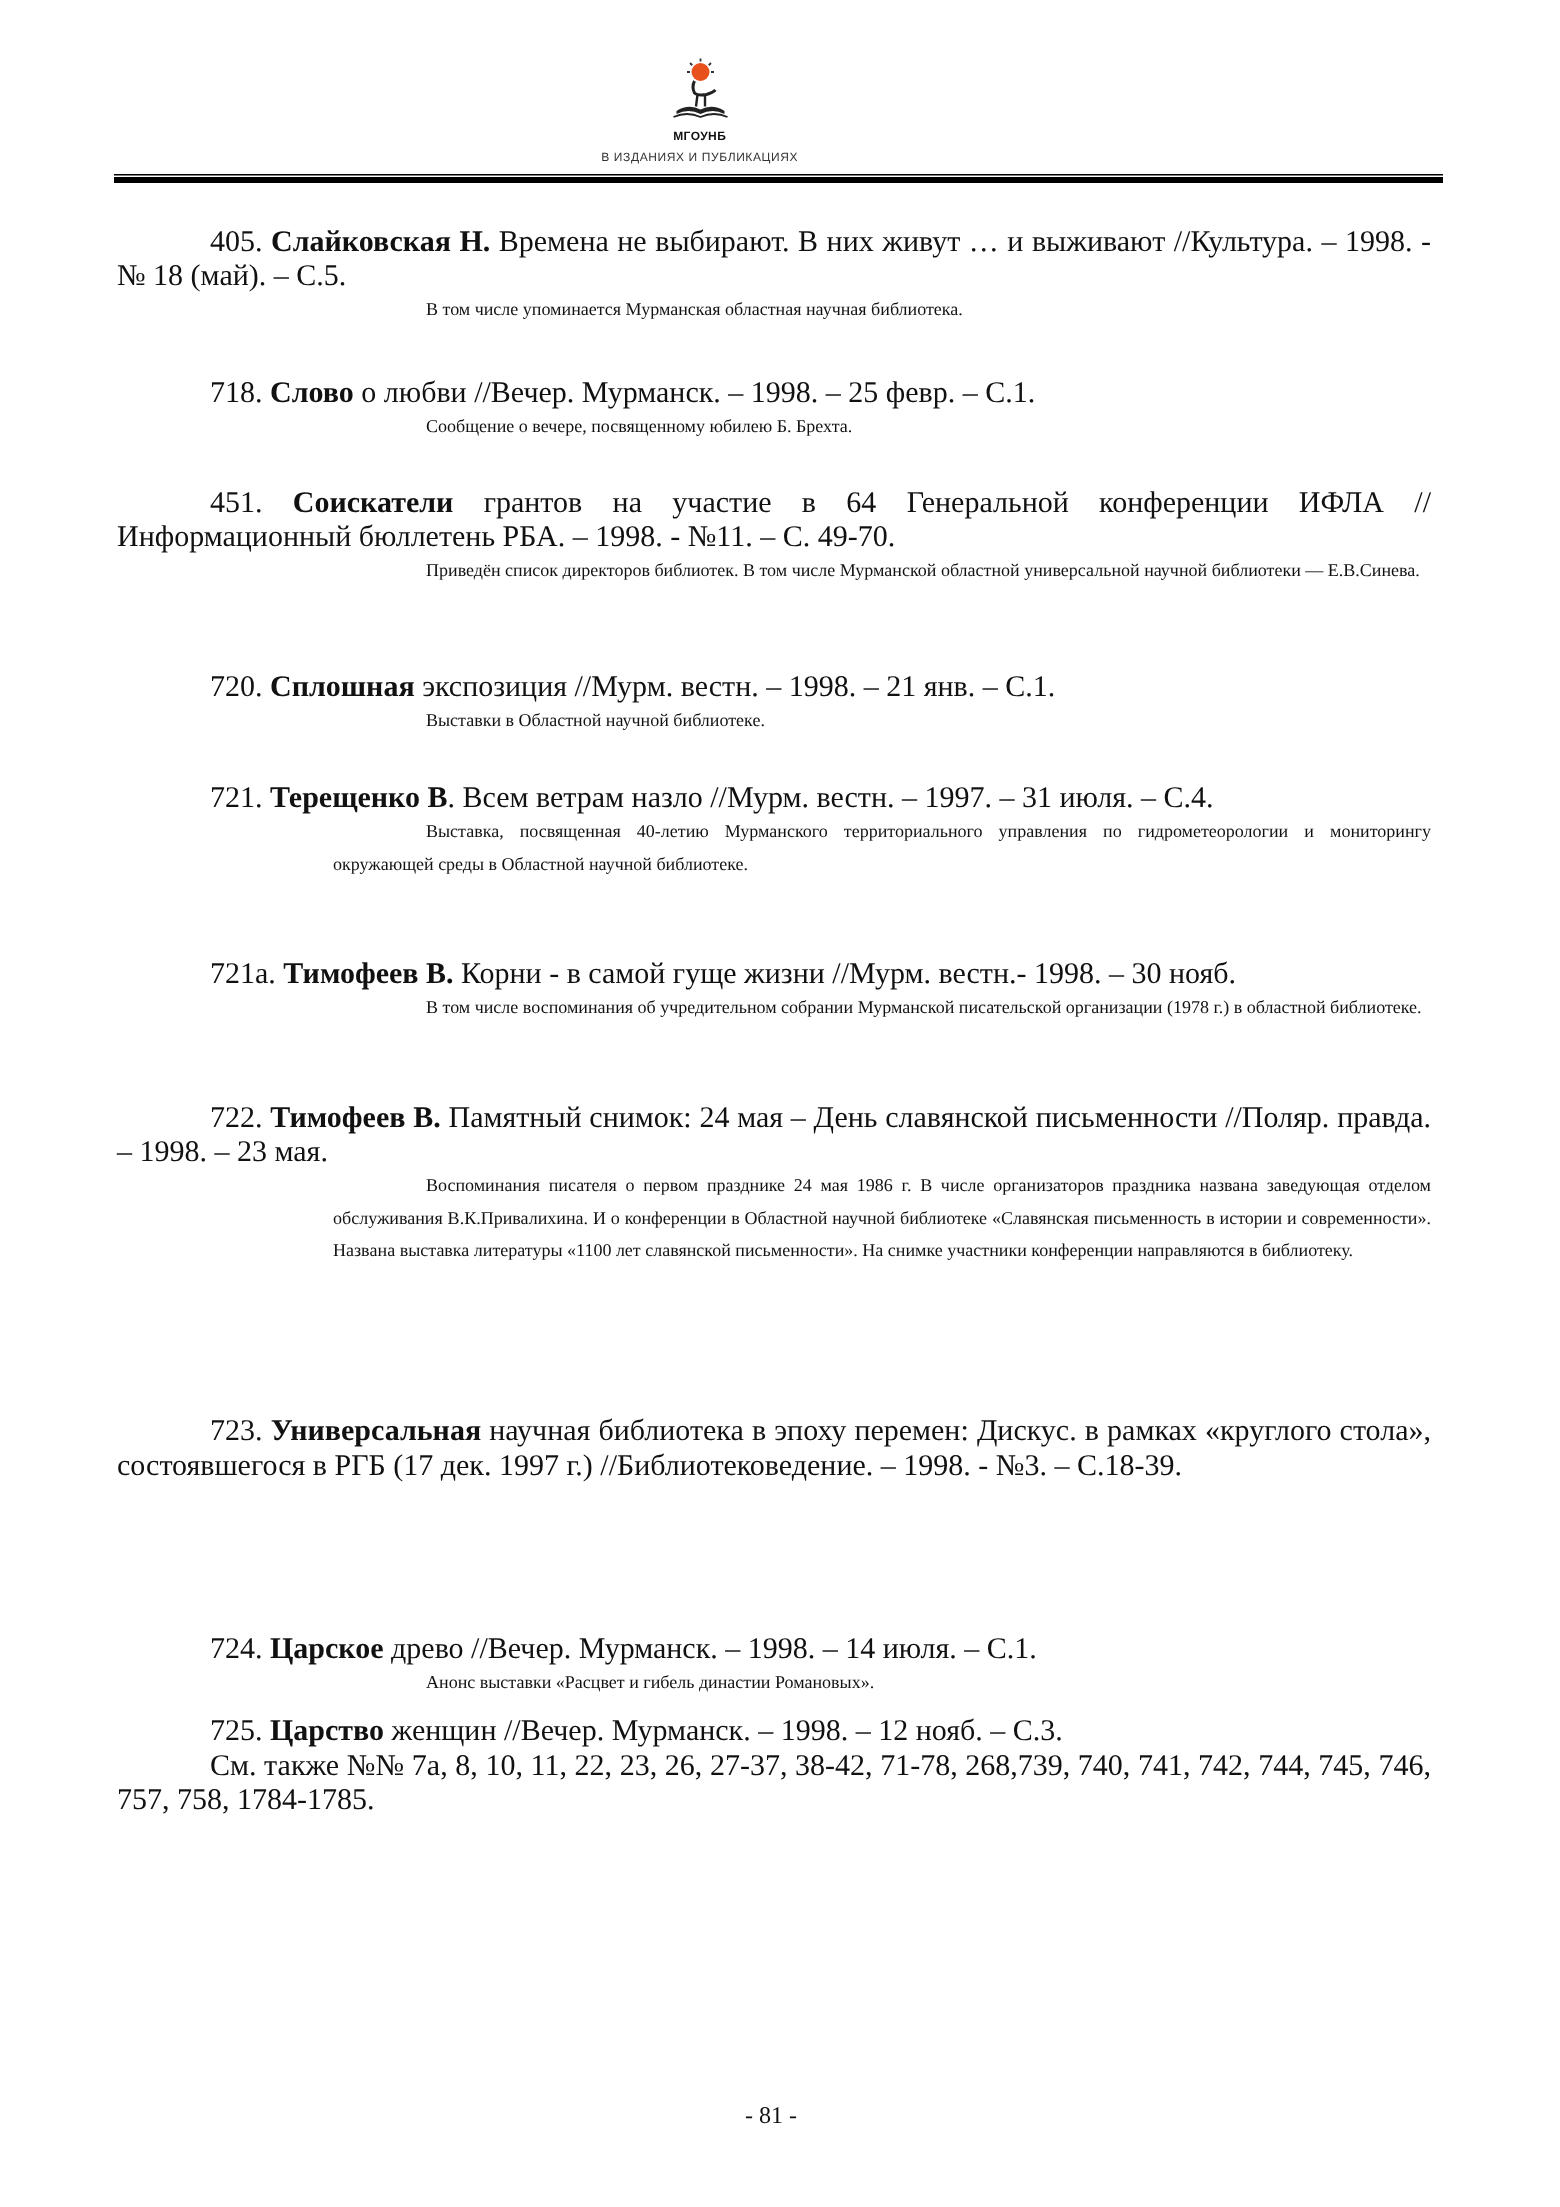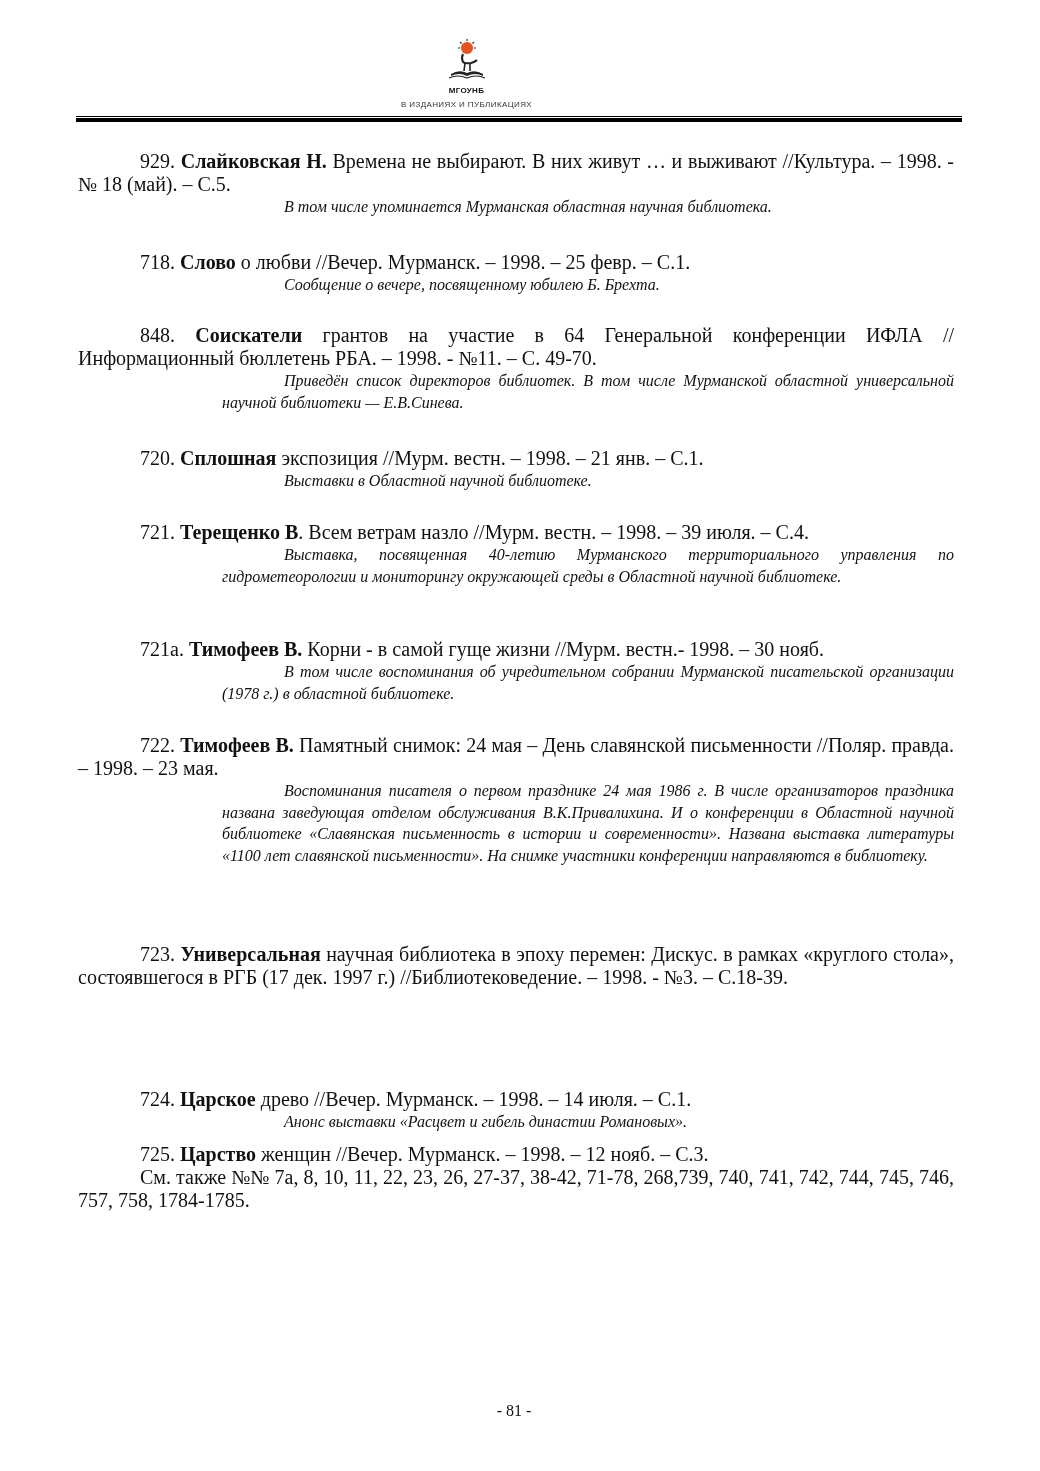--- a/index.html
+++ b/index.html
@@ -10,21 +10,21 @@
   .brand { font-family: "Liberation Sans", sans-serif; font-size: 8px; font-weight: bold; letter-spacing: 0.3px; margin-top: 0px; }
   .tagline { font-family: "Liberation Sans", sans-serif; font-size: 8px; color: #333; letter-spacing: 0.4px; margin-top: 5px; }
   .rule { position: absolute; left: 76px; width: 886px; top: 116px; height: 7px; }
   .rule .thin { height: 1px; background: #000; }
   .rule .gap { height: 1px; }
   .rule .thick { height: 4px; background: #000; }
 
   .content { position: absolute; left: 78px; top: 150px; width: 876px; }
   .entry { font-size: 20px; line-height: 23px; text-align: justify; text-indent: 62px; margin: 0; }
   .entry b { font-weight: bold; }
-  .note { font-size: 16px; line-height: 21.5px; margin: 0; text-align: justify; font-style: italic; }
+  .note { font-size: 12px; line-height: 21.5px; margin: 0; text-align: justify; }
   .note.center { text-align: left; padding-left: 206px; }
   .note.indent { padding-left: 144px; text-indent: 62px; }
   .see { font-size: 20px; line-height: 23px; text-align: justify; text-indent: 62px; margin: 0; }
   .blk { position: absolute; left: 0; width: 876px; }
   .page-num { position: absolute; top: 1402px; left: 0; width: 1028px; text-align: center; font-size: 16px; }
 </style>
 </head>
 <body>
 
 <div class="header">
@@ -48,41 +48,41 @@
 
 <div class="rule">
   <div class="thin"></div>
     <div class="gap"></div>
     <div class="thick"></div>
 </div>
 
 <div class="content">
 
   <div class="blk" style="top:0px">
-    <p class="entry"><span>929.</span> <b>Слайковская Н.</b><span> Времена не выбирают. В них живут … и  выживают //Культура. – 1998. - № 18 (май). – С.5.</span></p>
+    <p class="entry"><span>405.</span> <b>Слайковская Н.</b><span> Времена не выбирают. В них живут … и  выживают //Культура. – 1998. - № 18 (май). – С.5.</span></p>
     <p class="note center">В том числе упоминается Мурманская областная научная библиотека.</p>
   </div>
 
   <div class="blk" style="top:101px">
     <p class="entry"><span>718.</span> <b>Слово</b><span> о любви //Вечер. Мурманск. – 1998. – 25 февр. – С.1.</span></p>
     <p class="note center">Сообщение о вечере, посвященному юбилею Б. Брехта.</p>
   </div>
 
   <div class="blk" style="top:174px">
-    <p class="entry"><span>848.</span> <b>Соискатели</b><span> грантов на участие в 64 Генеральной конференции ИФЛА //Информационный бюллетень РБА. – 1998. - №11. – С. 49-70.</span></p>
+    <p class="entry"><span>451.</span> <b>Соискатели</b><span> грантов на участие в 64 Генеральной конференции ИФЛА //Информационный бюллетень РБА. – 1998. - №11. – С. 49-70.</span></p>
     <p class="note indent">Приведён список директоров библиотек. В том числе Мурманской областной универсальной научной библиотеки — Е.В.Синева.</p>
   </div>
 
   <div class="blk" style="top:297px">
     <p class="entry"><span>720.</span> <b>Сплошная</b><span> экспозиция //Мурм. вестн. – 1998. – 21 янв. – С.1.</span></p>
     <p class="note center">Выставки в Областной научной библиотеке.</p>
   </div>
 
   <div class="blk" style="top:371px">
-    <p class="entry"><span>721.</span> <b>Терещенко В</b><span>. Всем ветрам назло //Мурм. вестн. – 1998. – 39 июля. – С.4.</span></p>
+    <p class="entry"><span>721.</span> <b>Терещенко В</b><span>. Всем ветрам назло //Мурм. вестн. – 1997. – 31 июля. – С.4.</span></p>
     <p class="note indent">Выставка, посвященная 40-летию Мурманского территориального управления по гидрометеорологии и мониторингу окружающей среды в Областной научной библиотеке.</p>
   </div>
 
   <div class="blk" style="top:488px">
     <p class="entry"><span>721а.</span> <b>Тимофеев В.</b><span> Корни - в самой гуще жизни //Мурм. вестн.- 1998. – 30 нояб.</span></p>
     <p class="note indent">В том числе воспоминания об учредительном собрании Мурманской писательской  организации (1978 г.) в областной библиотеке.</p>
   </div>
 
   <div class="blk" style="top:584px">
     <p class="entry"><span>722.</span> <b>Тимофеев В.</b><span> Памятный снимок: 24 мая – День славянской письменности //Поляр. правда. – 1998. – 23 мая.</span></p>

